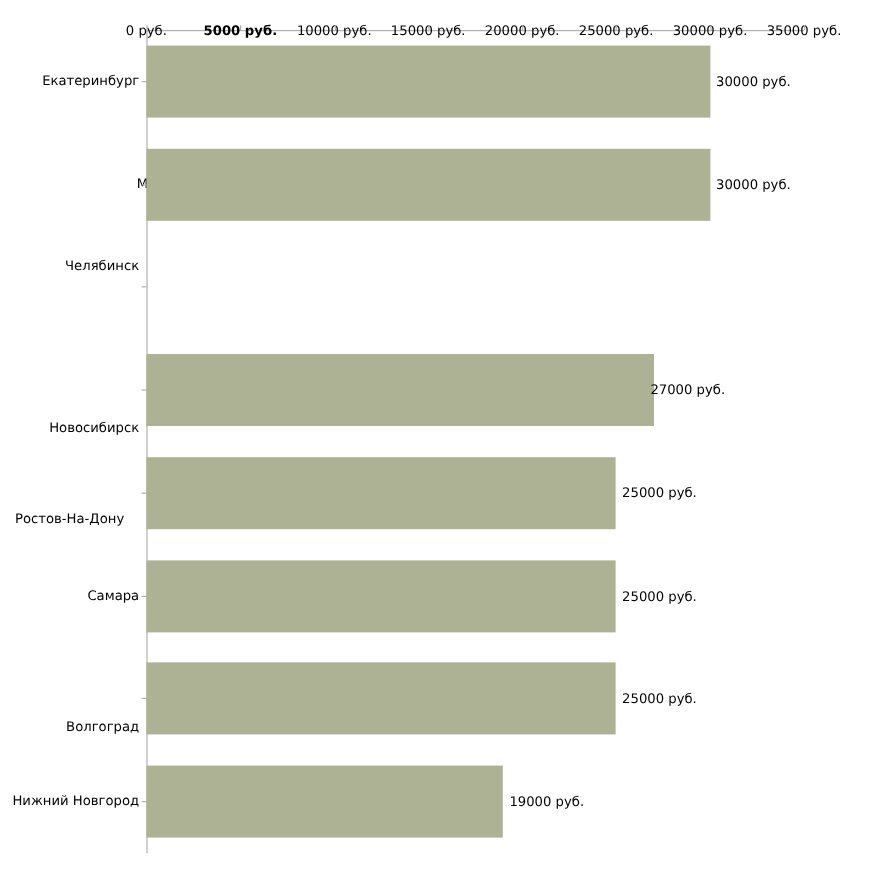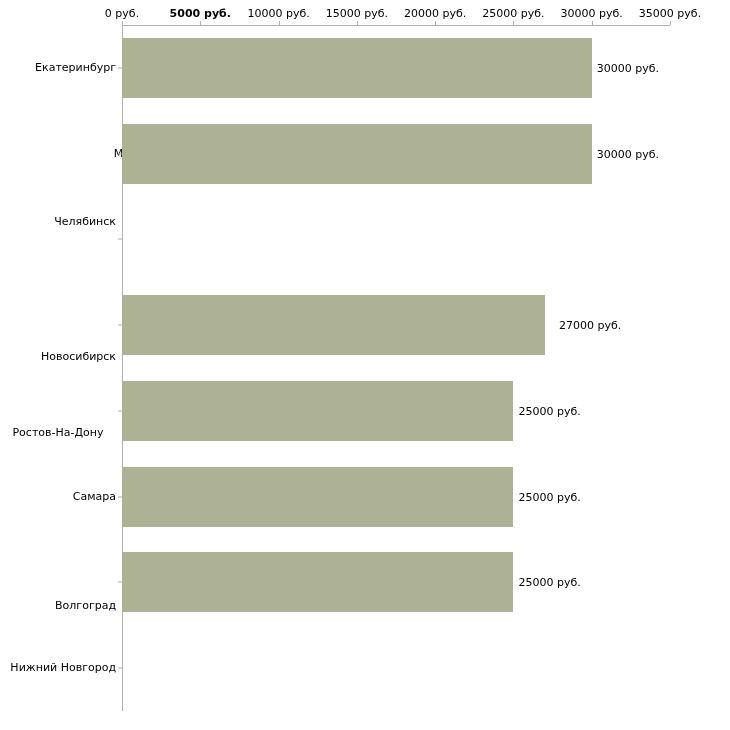--- a/index.html
+++ b/index.html
@@ -40,21 +40,21 @@
   .axis-left {
     position: absolute;
     left: 122px;
     top: 25px;
     width: 1px;
     height: 686px;
     background: #b0b0b0;
   }
   .tick-label-x {
     position: absolute;
-    top: 8px;
+    top: 20px;
     font-size: 11px;
     color: #000000;
     white-space: nowrap;
     transform: translateX(-50%);
     line-height: 12px;
     text-align: center;
   }
   .tick-mark-x {
     position: absolute;
     top: 21px;
@@ -151,29 +151,33 @@
       <div class="bar-row" style="top: 12.875px; height: 60px;">
         <div class="bar" style="width: 469.714px; background: rgb(174, 178, 149);"></div>
         <div class="bar-value" style="left: 469.714px;">30000 руб.</div>
       </div>
       <div class="bar-row" style="top: 98.625px; height: 60px;">
         <div class="bar" style="width: 469.714px; background: rgb(174, 178, 149);"></div>
         <div class="bar-value" style="left: 469.714px;">30000 руб.</div>
       </div>
       <div class="bar-row" style="top: 270.125px; height: 60px;">
         <div class="bar" style="width: 422.743px; background: rgb(174, 178, 149);"></div>
-        <div class="bar-value" style="left: 424px; padding-left: 13px;">27000 руб.</div>
+        <div class="bar-value" style="left: 407px; padding-left: 13px;">27000 руб.</div>
       </div>
       <div class="bar-row" style="top: 355.875px; height: 60px;">
         <div class="bar" style="width: 391.429px; background: rgb(174, 178, 149);"></div>
         <div class="bar-value" style="left: 391.429px;">25000 руб.</div>
       </div>
       <div class="bar-row" style="top: 441.625px; height: 60px;">
         <div class="bar" style="width: 391.429px; background: rgb(174, 178, 149);"></div>
         <div class="bar-value" style="left: 391.429px;">25000 руб.</div>
       </div>
       <div class="bar-row" style="top: 527.375px; height: 60px;">
         <div class="bar" style="width: 391.429px; background: rgb(174, 178, 149);"></div>
         <div class="bar-value" style="left: 391.429px;">25000 руб.</div>
       </div>
+      <div class="bar-row" style="top: 613.125px; height: 60px;">
+        <div class="bar" style="width: 297.486px; background: rgb(174, 178, 149);"></div>
+        <div class="bar-value" style="left: 297.486px;">19000 руб.</div>
+      </div>
     </div>
 
 </div>
 
 </body></html>

